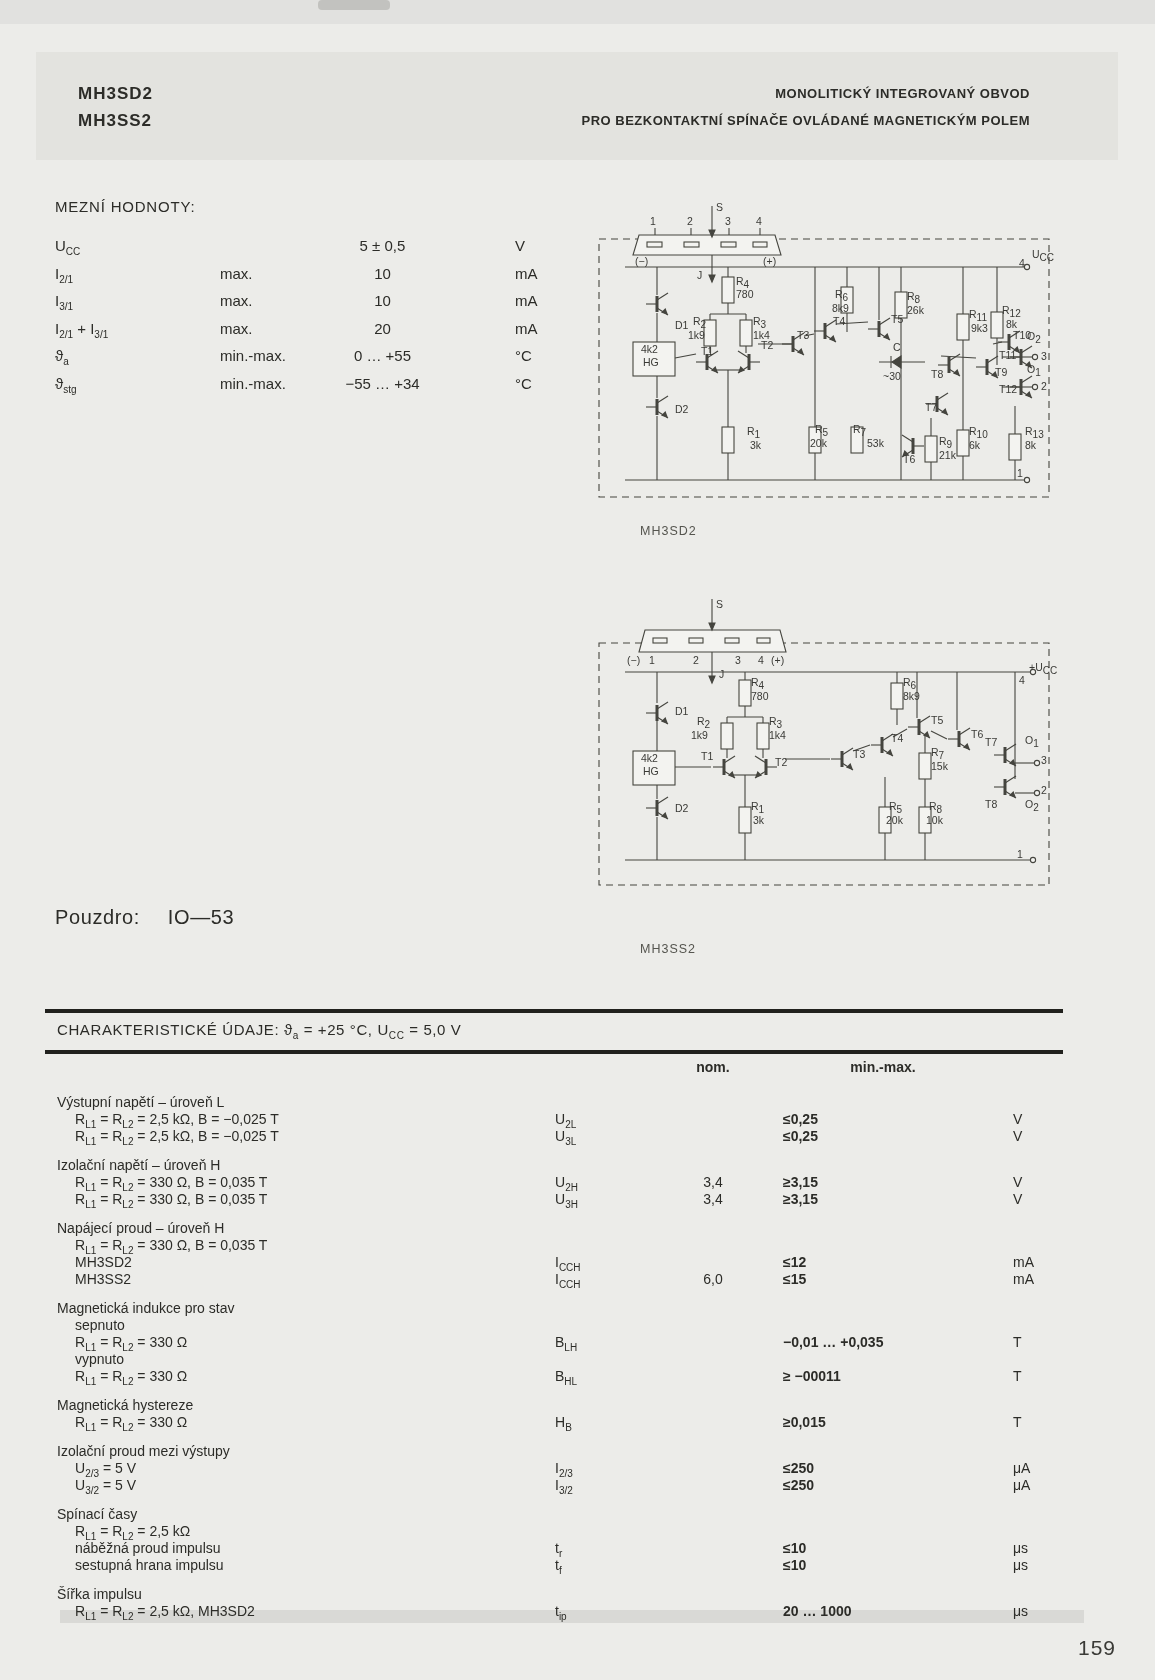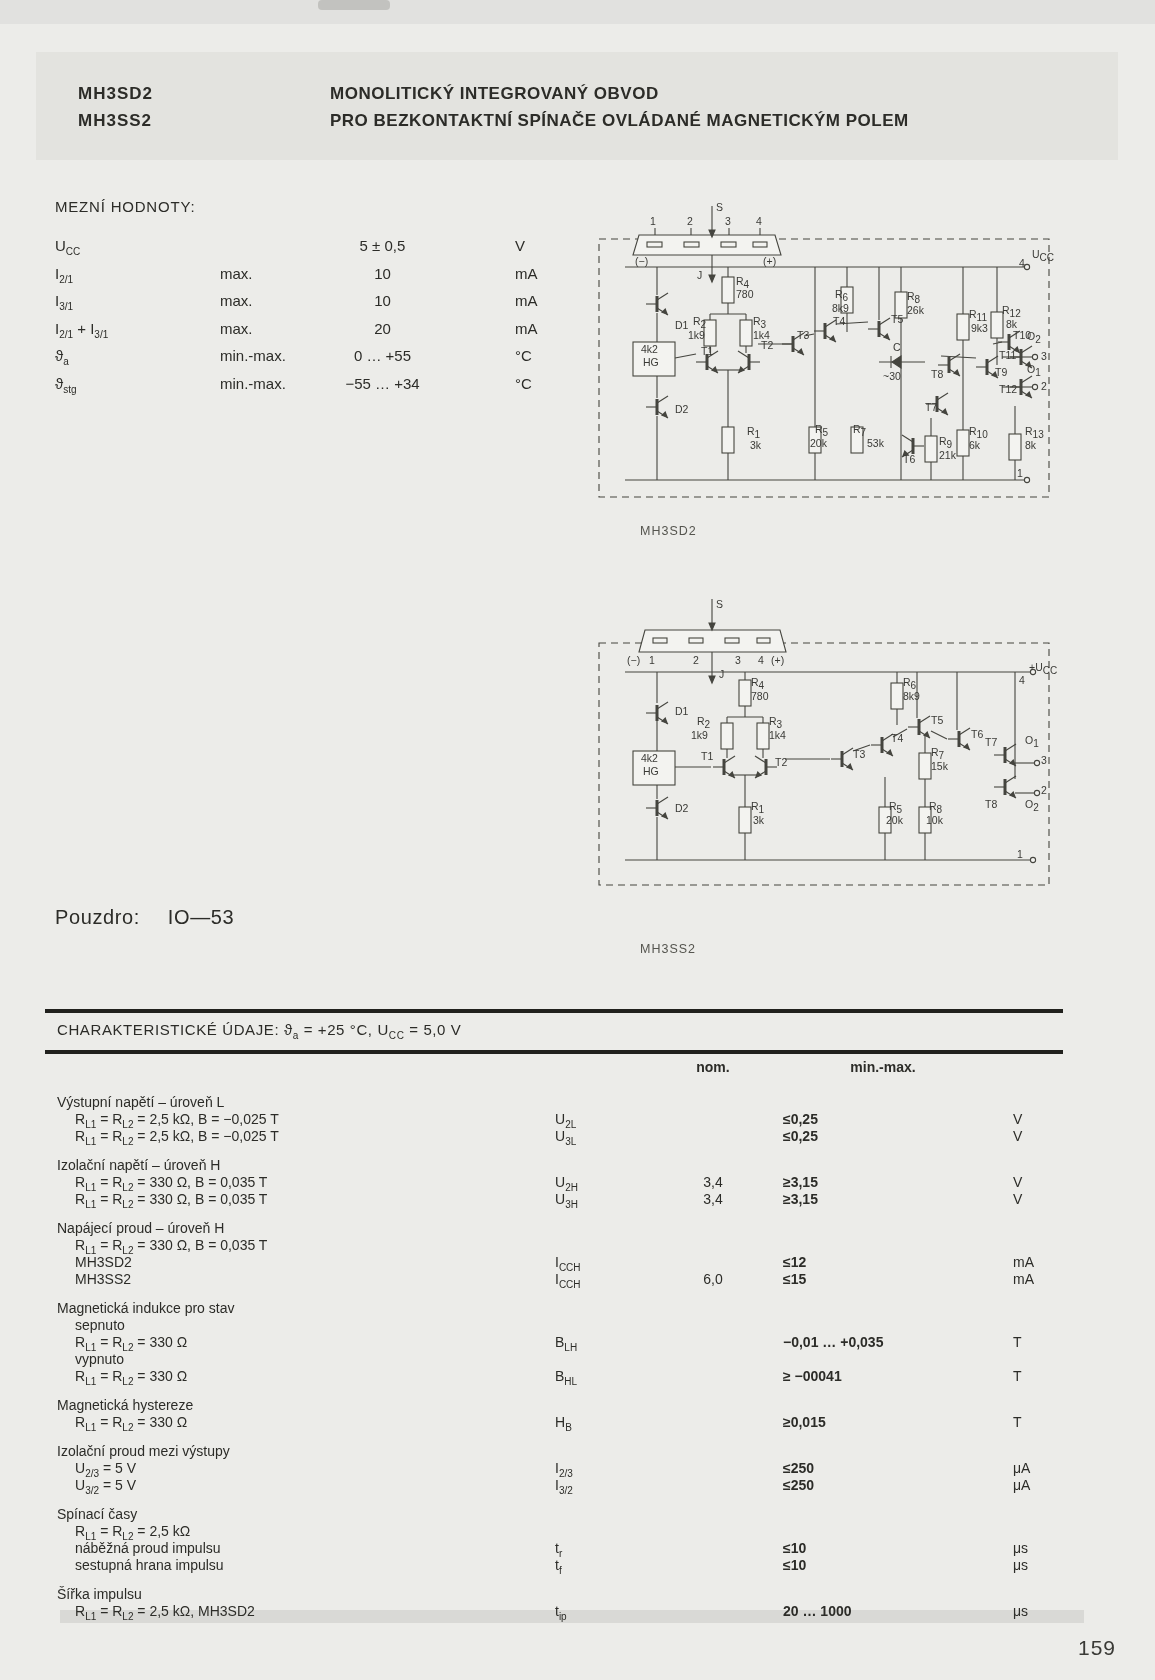--- a/index.html
+++ b/index.html
@@ -4,21 +4,21 @@
 <style>
   html,body{margin:0;padding:0;}
   .page{
     position:relative; width:1155px; height:1680px;
     background:#ecece9;
     font-family:"Liberation Sans", sans-serif;
     color:#2c2c28; overflow:hidden;
   }
   .shade{position:absolute; pointer-events:none;}
   .hdr-left{position:absolute; left:78px; top:80px; font-size:17px; font-weight:bold; line-height:27px; letter-spacing:1px;}
-  .hdr-right{position:absolute; left:330px; top:80px; width:700px; font-size:17px; font-weight:bold; line-height:27px; letter-spacing:0.5px;}
+  .hdr-right{position:absolute; left:330px; top:80px; width:700px; text-align:right; font-size:13px; font-weight:bold; line-height:27px; letter-spacing:0.5px;}
   .sec-title{position:absolute; font-size:15px; letter-spacing:0.8px;}
   
   .limits{position:absolute; left:55px; top:232px; width:540px; font-size:15px;}
   .lrow{display:grid; grid-template-columns:165px 95px 135px 1fr; height:27.5px; align-items:center;}
   .lval{text-align:center;}
   .lunit{padding-left:65px;}
   sub{font-size:10px; line-height:0;}
   
   .diagram{position:absolute;}
   .dlabel{position:absolute; font-size:10.5px; color:#3a3a36; white-space:nowrap; line-height:11px;}
@@ -488,21 +488,21 @@
         <span class="cparam ind">vypnuto</span>
         <span class="csym"></span>
         <span class="cnom"></span>
         <span class="cmm"></span>
         <span class="cunit"></span>
       </div>
       <div class="crow">
         <span class="cparam ind">R<sub>L1</sub> = R<sub>L2</sub> = 330 Ω</span>
         <span class="csym">B<sub>HL</sub></span>
         <span class="cnom"></span>
-        <span class="cmm">≥ −00041</span>
+        <span class="cmm">≥ −00011</span>
         <span class="cunit">T</span>
       </div>
       <div class="crow grp">
         <span class="cparam">Magnetická hystereze</span>
         <span class="csym"></span>
         <span class="cnom"></span>
         <span class="cmm"></span>
         <span class="cunit"></span>
       </div>
       <div class="crow">

